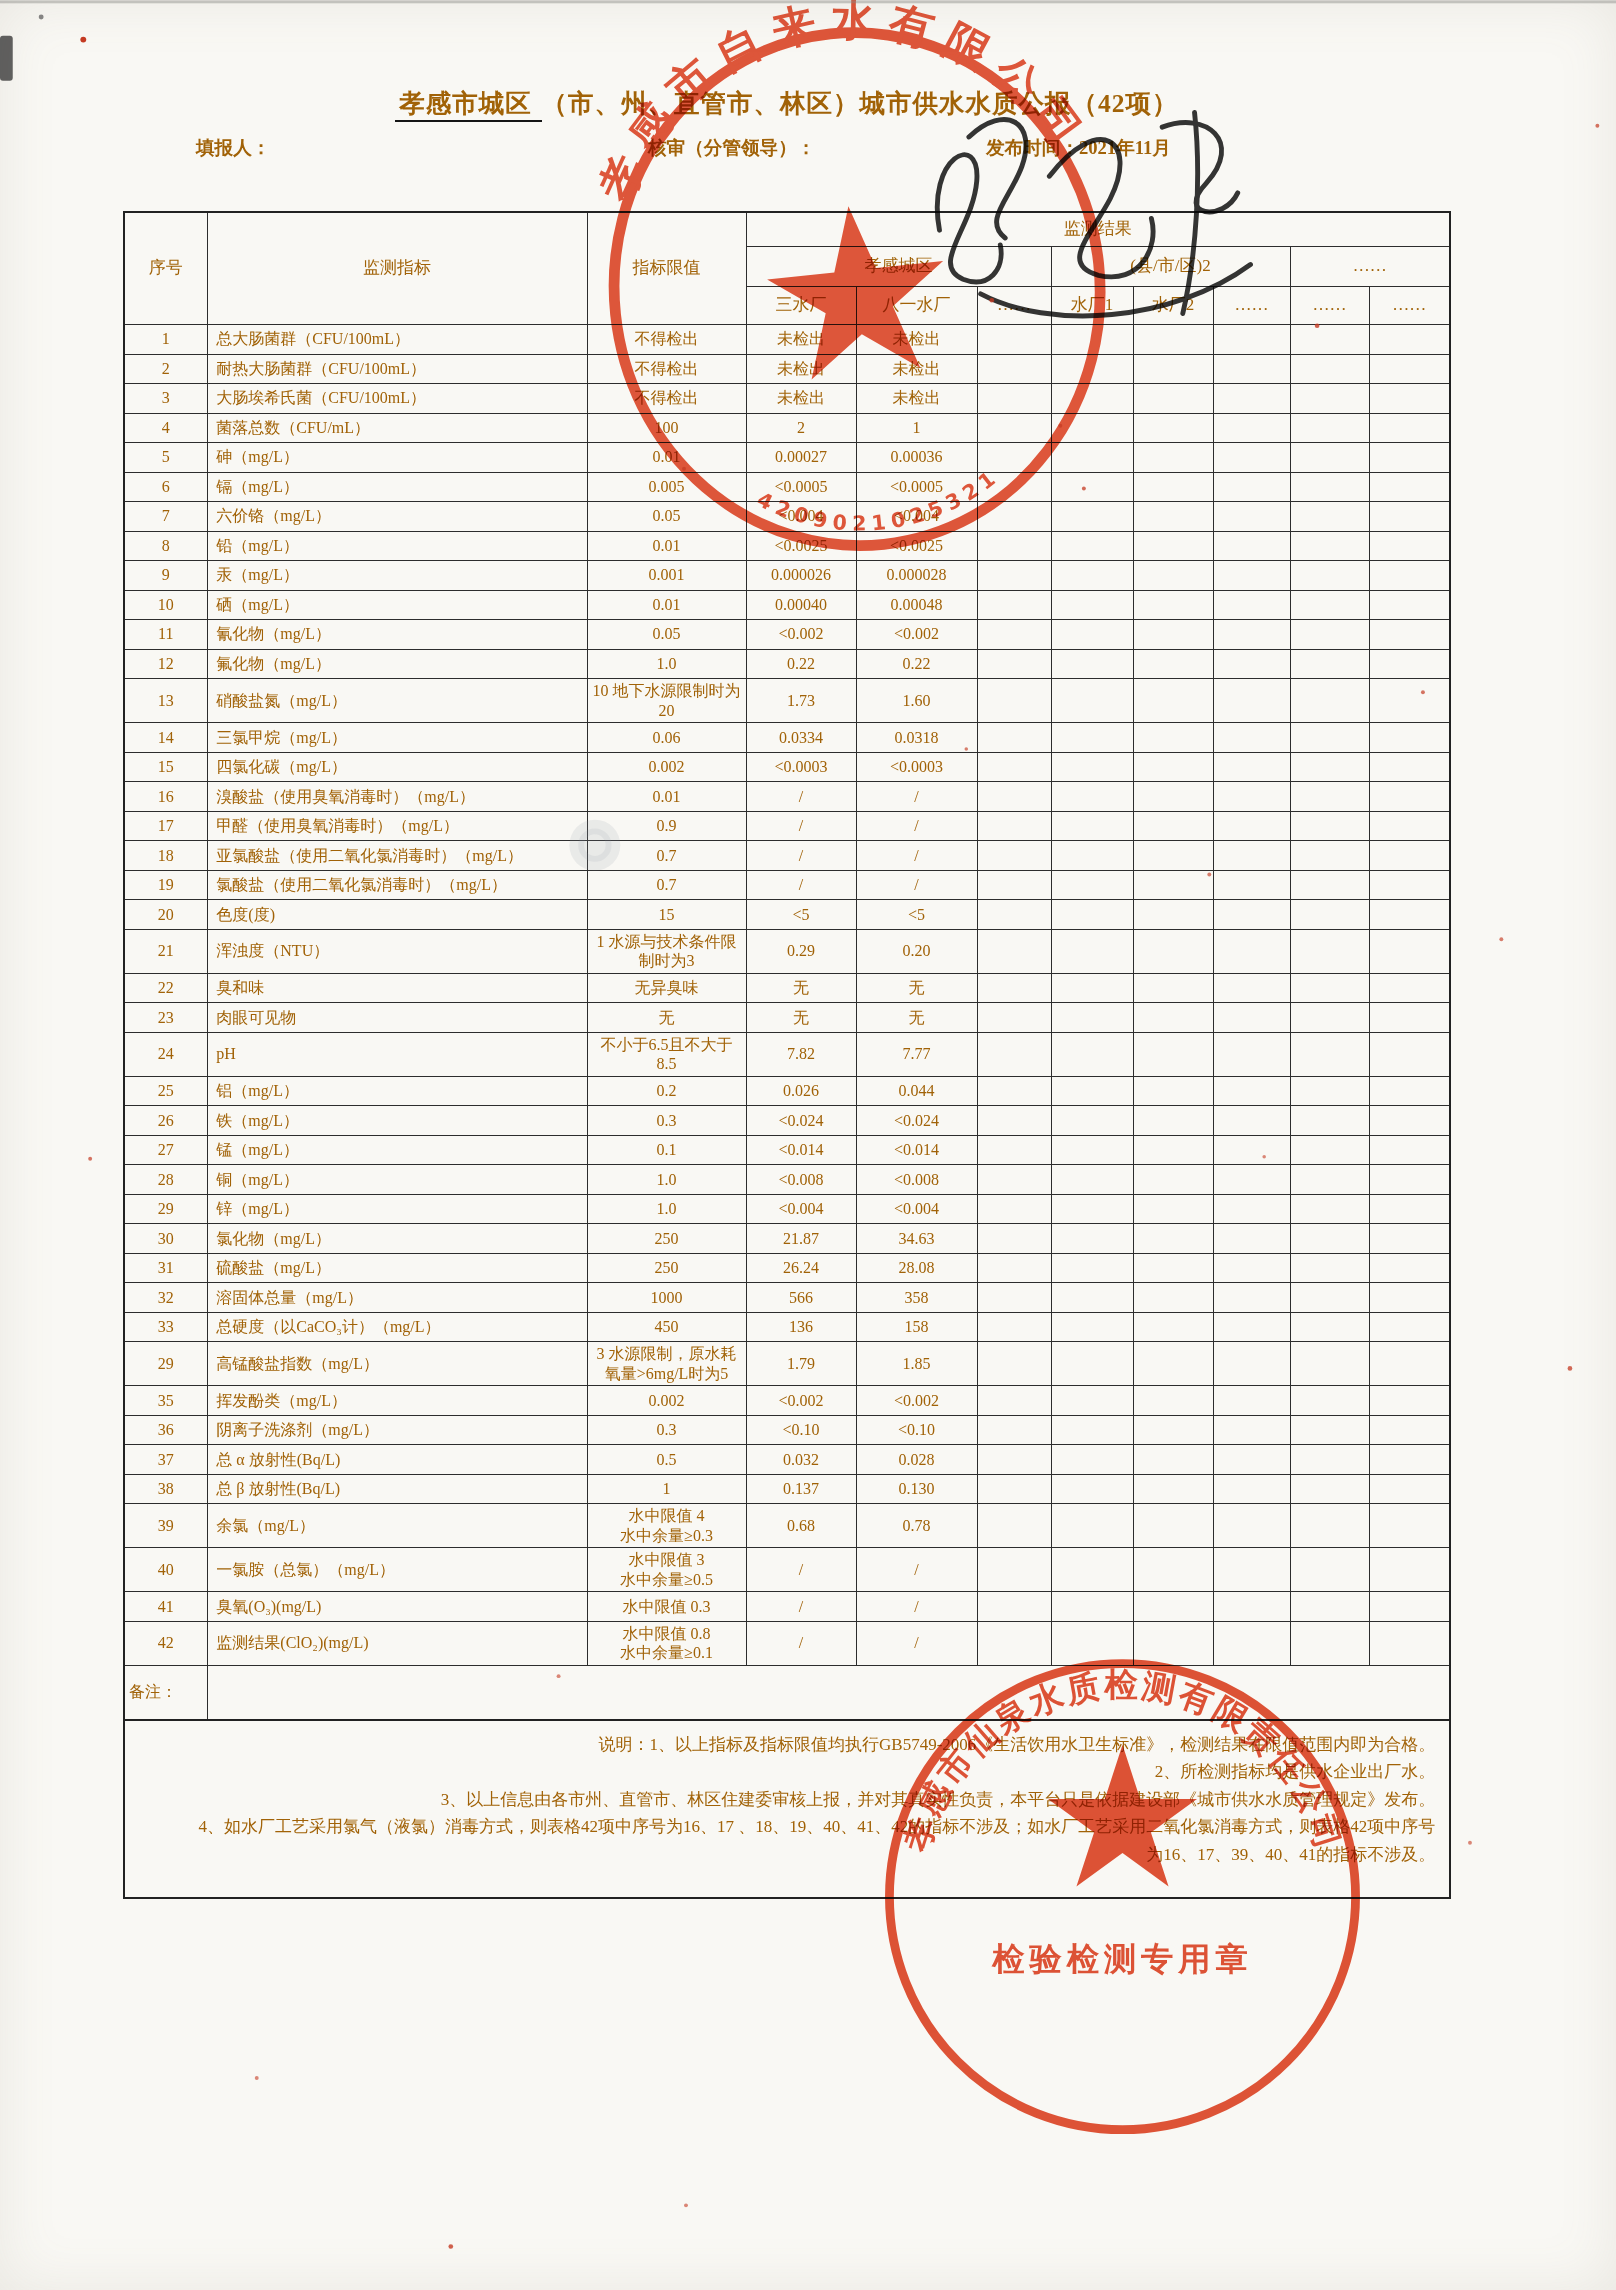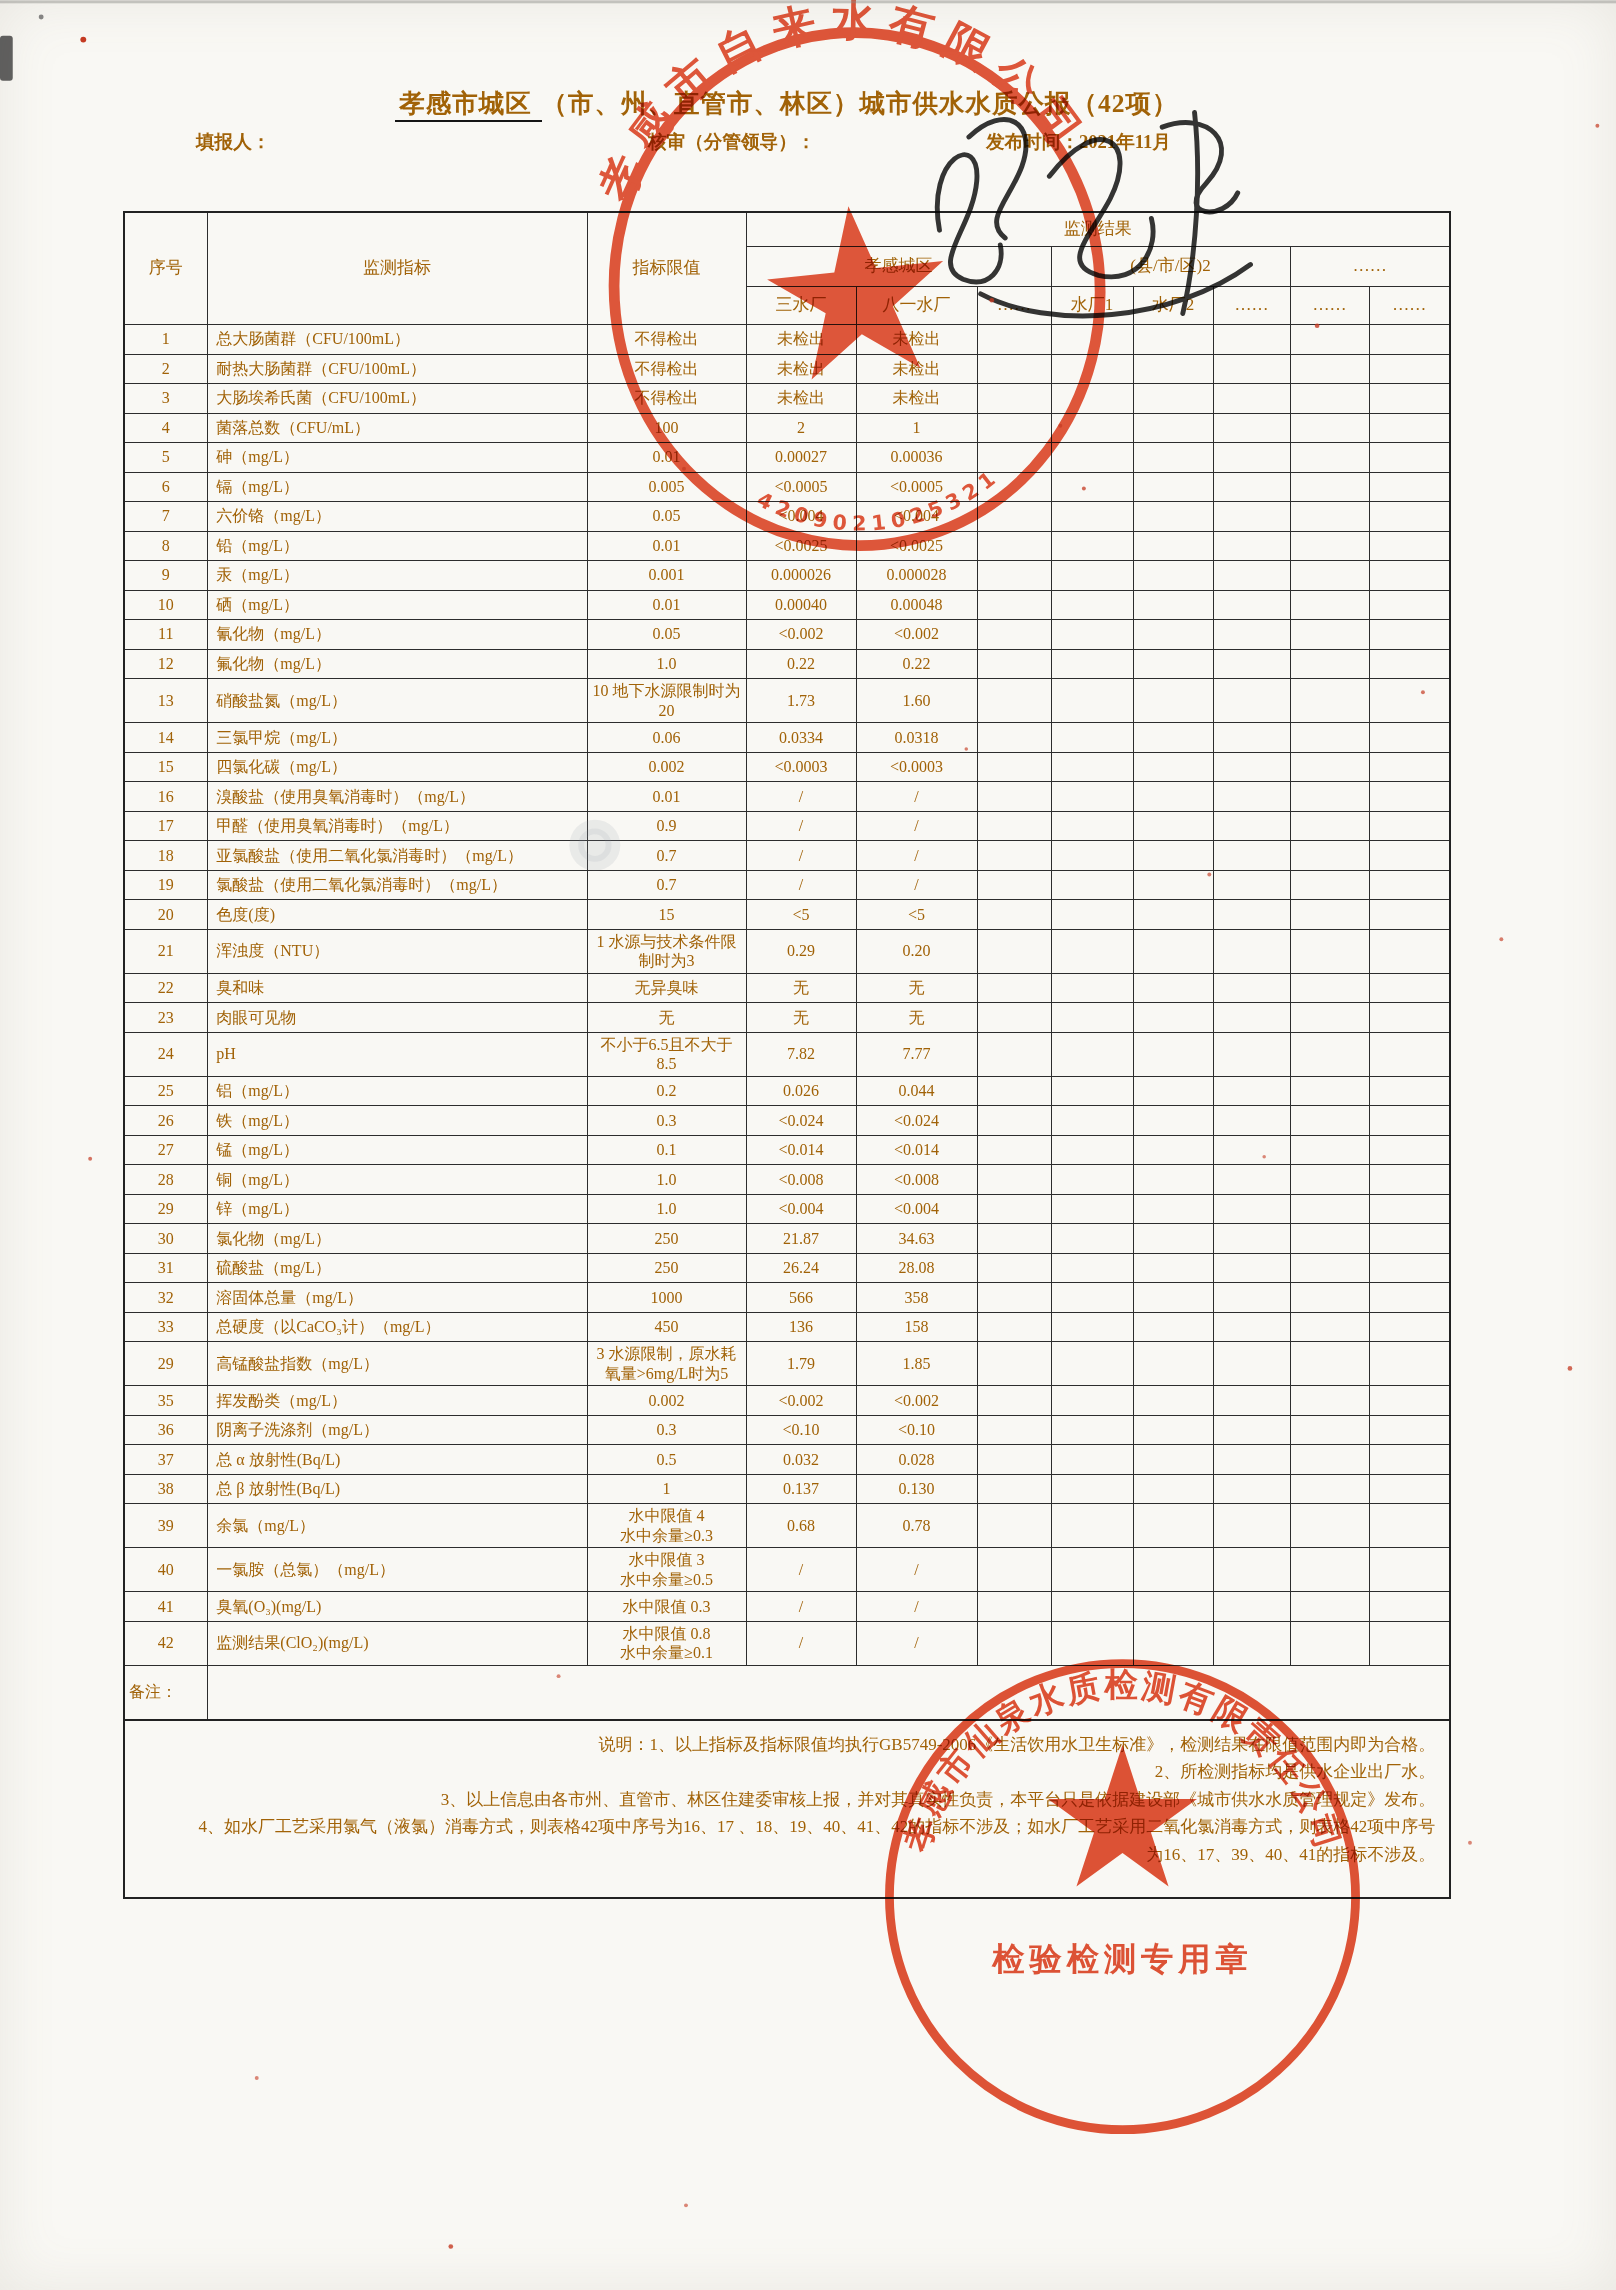--- a/index.html
+++ b/index.html
@@ -6,21 +6,21 @@
   .page{
     position:relative;width:1616px;height:2291px;margin:0 auto;
     background:#f9f8f4;overflow:hidden;
     font-family:"Liberation Serif","DejaVu Serif",serif;color:#a16207;
     box-shadow:inset 0 0 59px rgba(120,115,100,.12);
   }
   
   .title{position:absolute;top:86px;left:123px;width:1328px;text-align:center;
          font-size:25.5px;font-weight:700;letter-spacing:1px;}
   .title .u{border-bottom:2.5px solid #151515;padding:0 9.8px 2px 3.9px;}
-  .meta{position:absolute;top:129px;left:0;width:1616px;height:29px;font-size:18.6px;font-weight:600;}
+  .meta{position:absolute;top:135px;left:0;width:1616px;height:29px;font-size:18.6px;font-weight:600;}
   .meta .m1{position:absolute;left:196px;}
   .meta .m2{position:absolute;left:604px;margin-left:44px;}
   .meta .m3{position:absolute;left:986px;}
   
   .sheet{position:absolute;left:123px;top:211px;width:1328px;}
   table{border-collapse:collapse;table-layout:fixed;width:1328px;border:2.5px solid #222;}
   th,td{border:1.6px solid #2d2d2d;font-size:16px;line-height:1.22;
         padding:2px 3.9px;text-align:center;vertical-align:middle;
         font-weight:400;overflow:hidden;}
   thead th{font-weight:400;font-size:17px;}

